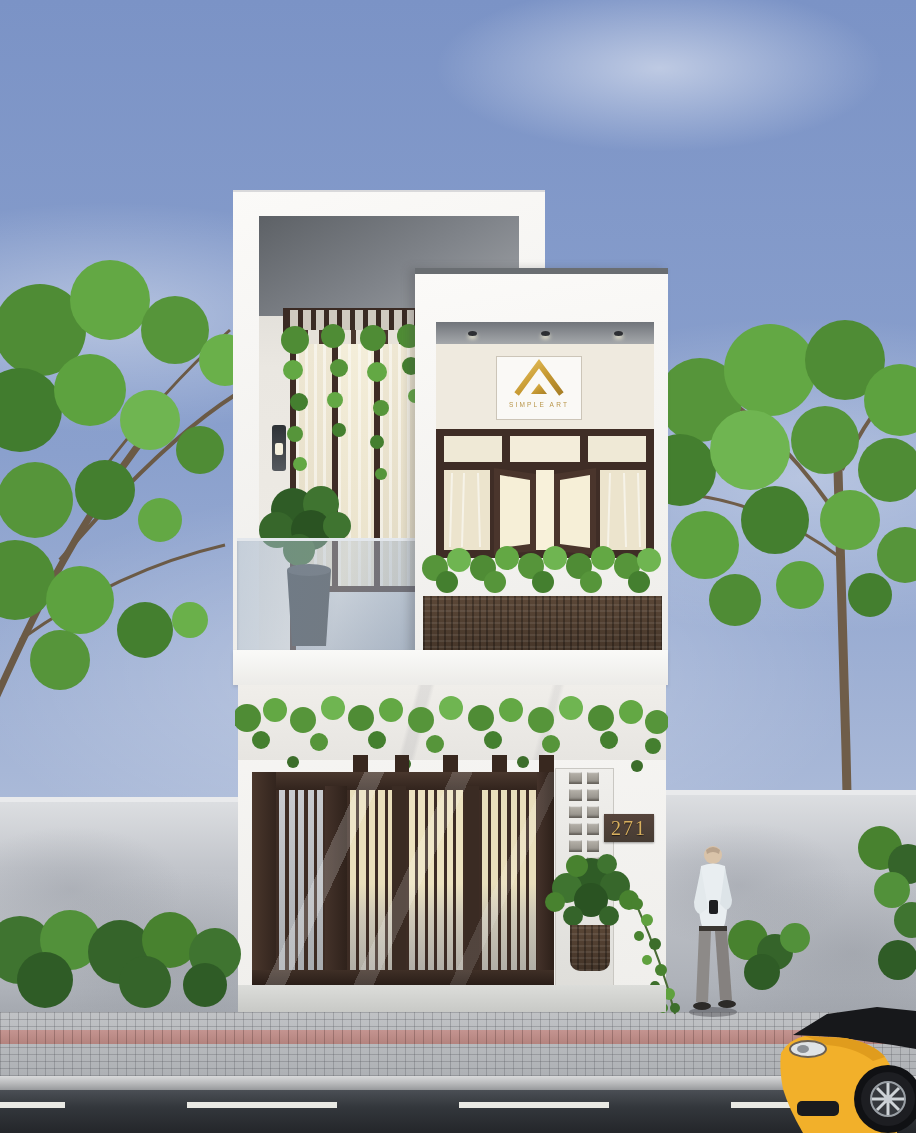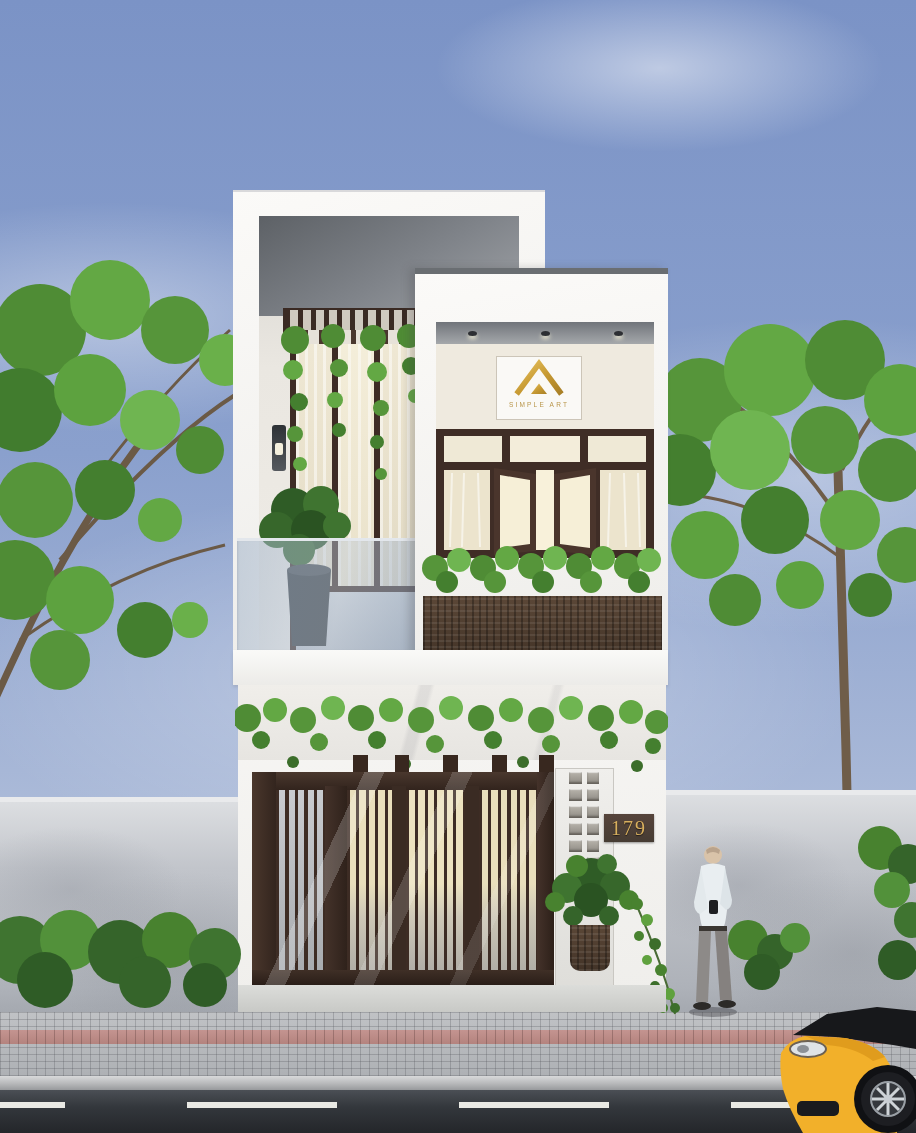--- a/index.html
+++ b/index.html
@@ -339,21 +339,21 @@
         <div class="vent-cell"></div>
       <div class="vent-cell"></div>
         <div class="vent-cell"></div>
       <div class="vent-cell"></div>
         <div class="vent-cell"></div>
       <div class="vent-cell"></div>
         <div class="vent-cell"></div>
     </div>
 
     <div class="a plaque" style="left:371px;top:624px;width:50px;height:28px">
-      <span>179</span>
+      <span>271</span>
     </div>
 
     <svg class="a" style="left:308px;top:658px;width:100px;height:90px" viewBox="0 0 100 90">
       <g>
         <circle cx="50" cy="30" r="20" fill="#2f5c26"></circle>
           <circle cx="26" cy="40" r="15" fill="#3f7430"></circle>
         <circle cx="74" cy="38" r="15" fill="#37672b"></circle>
           <circle cx="50" cy="52" r="17" fill="#2a5322"></circle>
         <circle cx="14" cy="54" r="10" fill="#48822f"></circle>
           <circle cx="88" cy="52" r="10" fill="#48822f"></circle>

